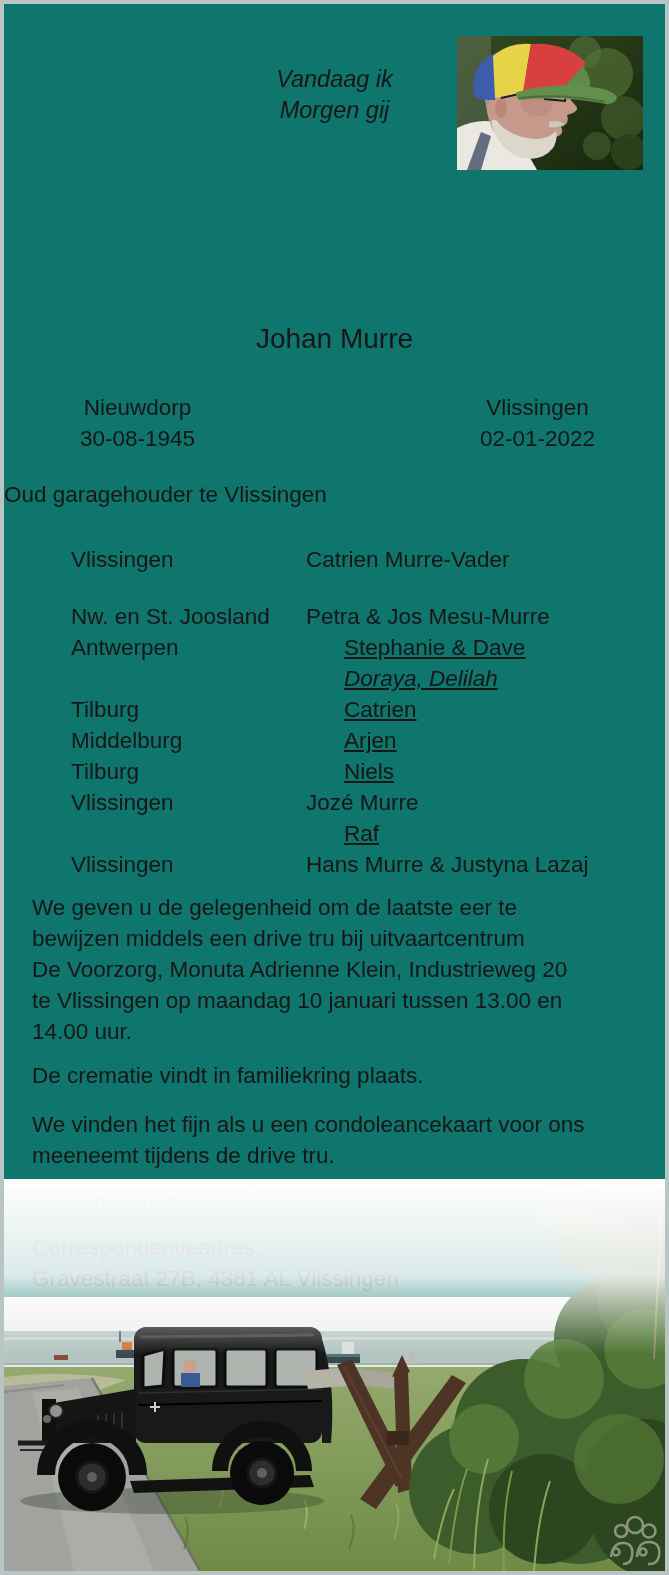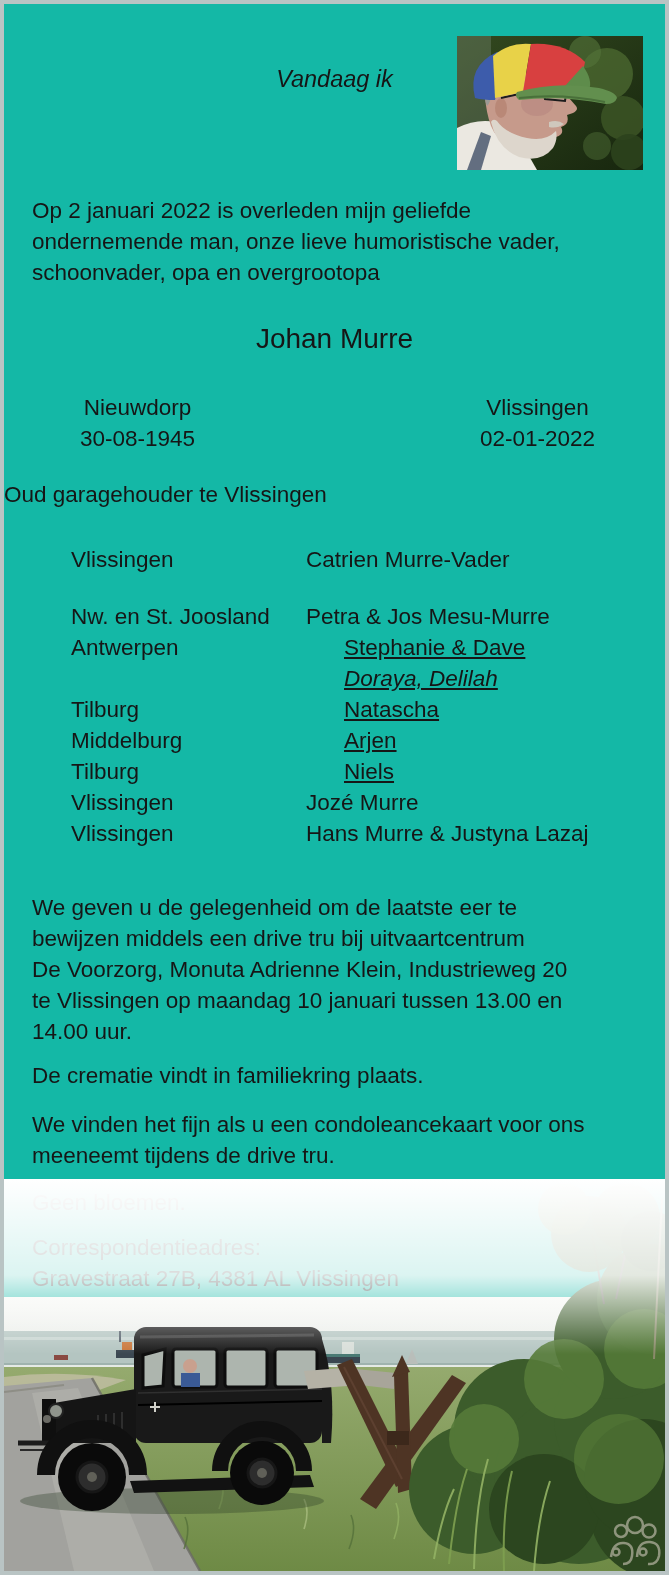--- a/index.html
+++ b/index.html
@@ -1,20 +1,20 @@
 <!DOCTYPE html>
 <html><head>
 <meta charset="utf-8">
 <style>
   html,body{margin:0;padding:0;background:#fff;}
   .card{
     position:relative;
     width:669px;height:1575px;
     box-sizing:border-box;
-    background:#14b8a6;
+    background:#0f766e;
     border:4px solid #b9c4c4;
     overflow:hidden;
     font-family:"Liberation Sans", sans-serif;
     color:#161616;
   }
   .abs{position:absolute;}
   .epigraph{
     top:60px;left:0;width:661px;
     text-align:center;
     font-style:italic;
@@ -54,20 +54,21 @@
   .corr{top:1228px;left:28px;right:36px;font-size:22.5px;line-height:31px;}
   .photo-bottom{left:0;bottom:0;width:661px;height:392px;display:block;}
 </style>
 </head>
 <body>
 
 <div class="card">
 
   <div class="abs epigraph">
     <div>Vandaag ik</div>
+    <div>Morgen gij</div>
   </div>
 
   <svg class="abs photo-portrait" viewBox="0 0 186 134" preserveAspectRatio="none">
     <defs>
       <linearGradient id="gFol" x1="0" y1="0" x2="1" y2="1">
         <stop offset="0" stop-color="#33491f"></stop>
         <stop offset="1" stop-color="#17260e"></stop>
       </linearGradient>
     </defs>
     <rect x="0" y="0" width="186" height="134" fill="url(#gFol)"></rect>
@@ -96,23 +97,20 @@
         <path d="M18,62 Q10,30 40,16 L48,22 L38,64 Q26,64 18,62 Z" fill="#3d5cab"></path>
         <path d="M36,20 Q52,6 74,8 L66,56 L38,62 Z" fill="#e8d248"></path>
         <path d="M74,8 Q108,6 128,26 L122,56 L66,56 Z" fill="#d84040"></path>
         <path d="M108,50 L126,30 Q136,44 132,54 Q120,58 108,50 Z" fill="#5e8c4b"></path>
         <path d="M60,56 Q100,45 142,52 Q159,56 160,62 Q158,68 149,68 Q104,59 62,64 Q57,60 60,56 Z" fill="#628f4e"></path>
         <path d="M62,62 Q104,57 148,66" stroke="#49703a" stroke-width="2" fill="none"></path>
       </g>
     </g>
   </svg>
 
-  <div class="abs intro">Op 2 januari 2022 is overleden mijn geliefde
-ondernemende man, onze lieve humoristische vader,
-schoonvader, opa en overgrootopa</div>
 
   <h1 class="abs name">Johan Murre</h1>
 
   <div class="abs pd-block pd-left">
     <div>Nieuwdorp</div>
     <div>30-08-1945</div>
   </div>
   <div class="abs pd-block pd-right">
     <div>Vlissingen</div>
     <div>02-01-2022</div>
@@ -132,33 +130,37 @@
       <div class="frow">
         <span class="fplace">Antwerpen</span>
         <span class="fnames ind">Stephanie &amp; Dave</span>
       </div>
       <div class="frow">
         <span class="fplace"></span>
         <span class="fnames ind it">Doraya, Delilah</span>
       </div>
       <div class="frow">
         <span class="fplace">Tilburg</span>
-        <span class="fnames ind">Natascha</span>
+        <span class="fnames ind">Catrien</span>
       </div>
       <div class="frow">
         <span class="fplace">Middelburg</span>
         <span class="fnames ind">Arjen</span>
       </div>
       <div class="frow">
         <span class="fplace">Tilburg</span>
         <span class="fnames ind">Niels</span>
       </div>
       <div class="frow">
         <span class="fplace">Vlissingen</span>
         <span class="fnames">Jozé Murre</span>
+      </div>
+      <div class="frow">
+        <span class="fplace"></span>
+        <span class="fnames ind">Raf</span>
       </div>
       <div class="frow">
         <span class="fplace">Vlissingen</span>
         <span class="fnames">Hans Murre &amp; Justyna Lazaj</span>
       </div>
     </div>
 
   <div class="abs para p1">We geven u de gelegenheid om de laatste eer te
 bewijzen middels een drive tru bij uitvaartcentrum
 De Voorzorg, Monuta Adrienne Klein, Industrieweg 20

